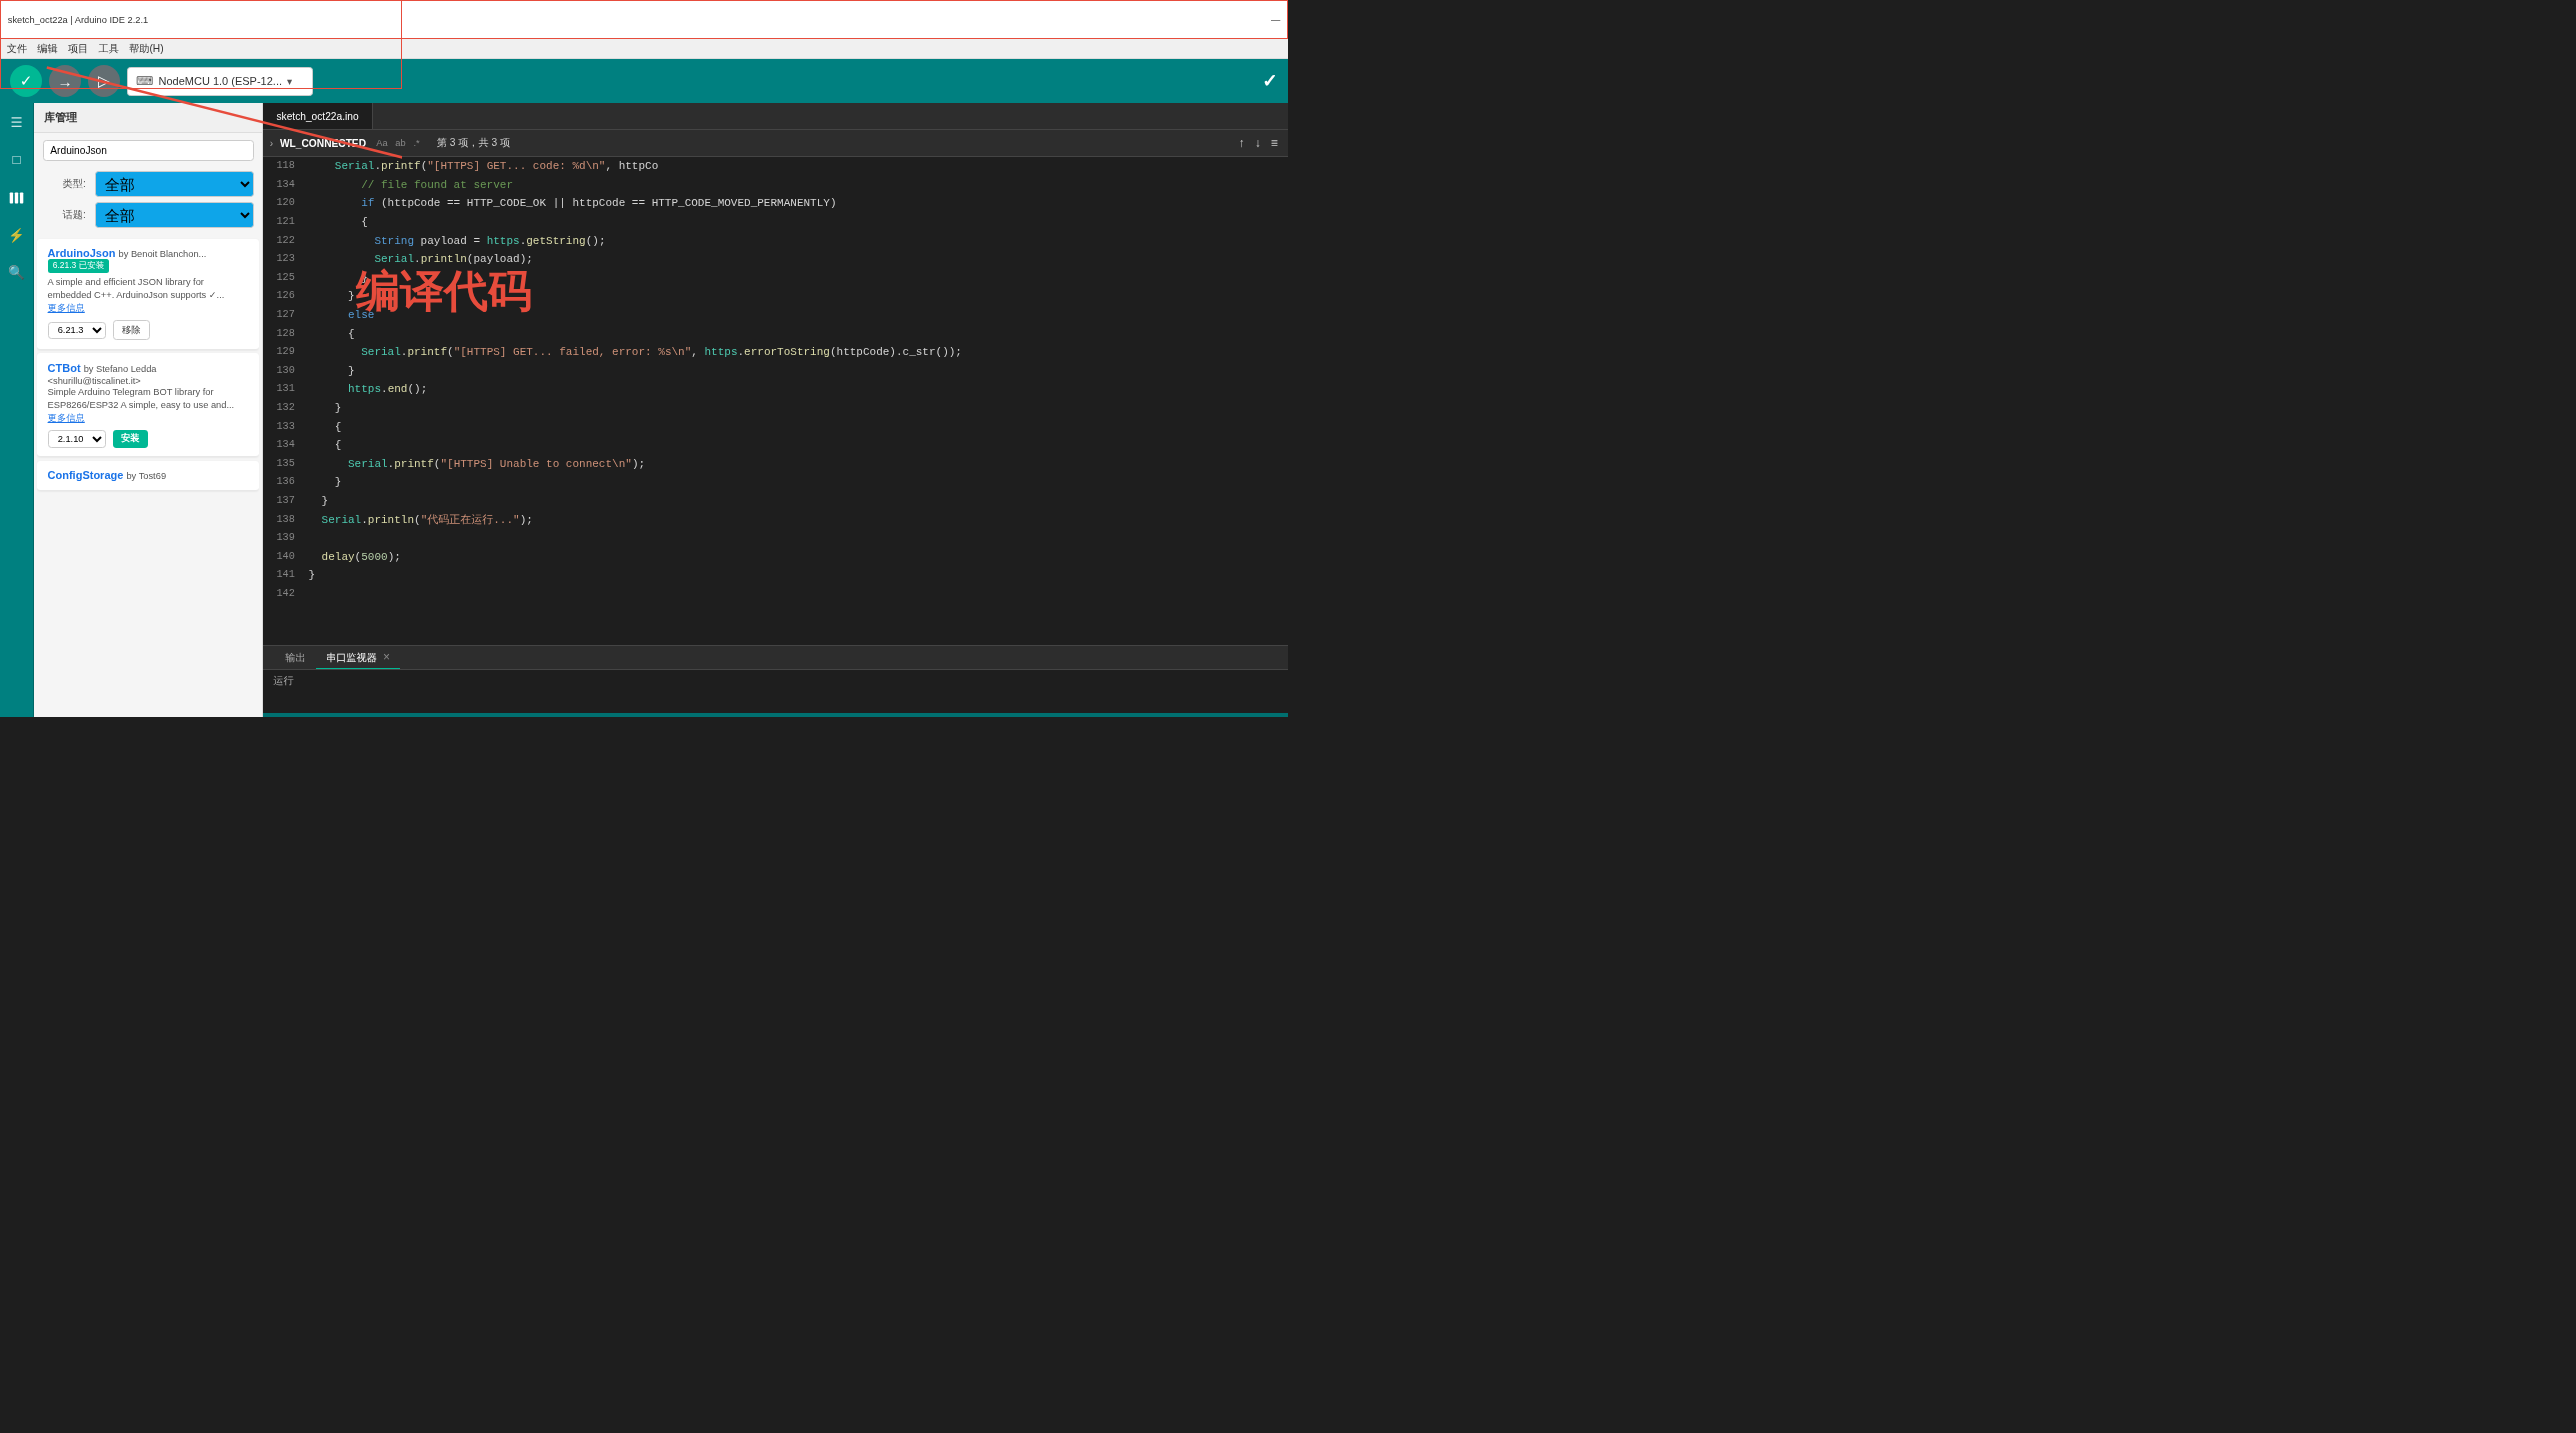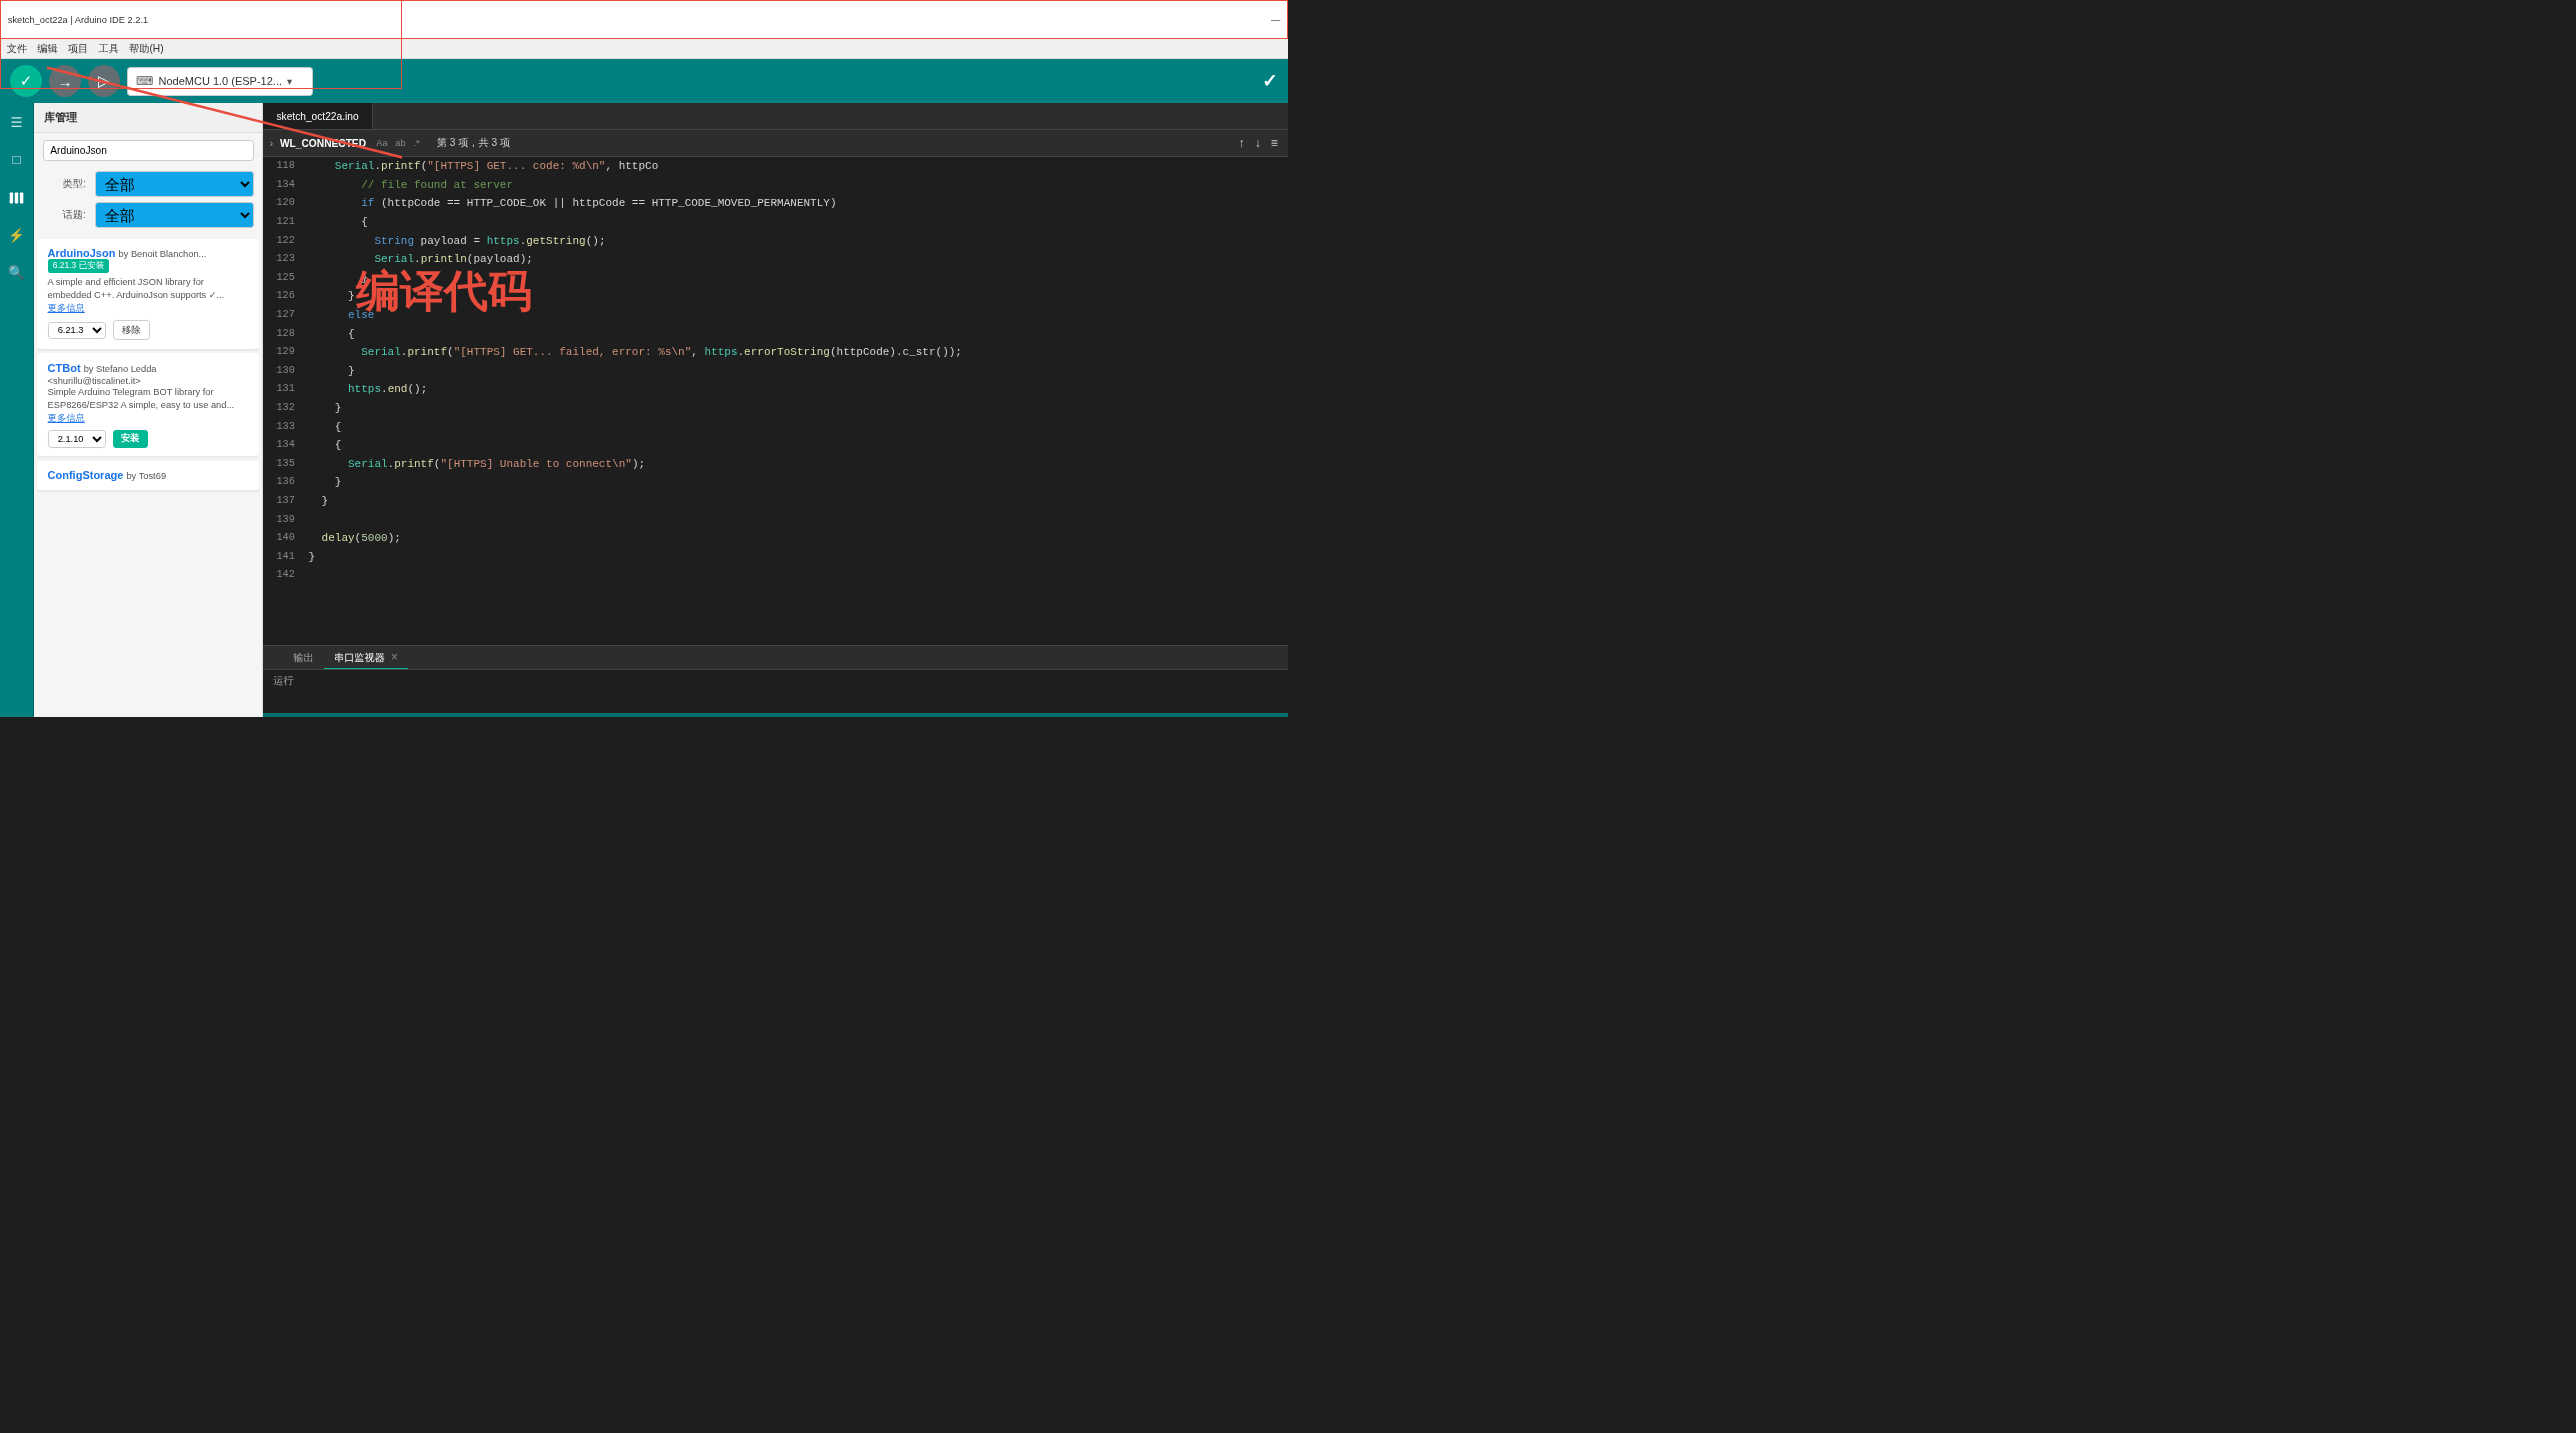--- a/index.html
+++ b/index.html
@@ -367,21 +367,21 @@
       background: #1e1e1e;
       border-top: 0.8px solid #444;
       display: flex;
       flex-direction: column;
     }
     .bottom-tabs {
       display: flex;
       align-items: center;
       background: #2d2d2d;
       height: 24px;
-      padding: 0 20px;
+      padding: 0 12px;
       border-bottom: 0.8px solid #444;
     }
     .bottom-tab {
       padding: 3.4px 10.2px;
       font-size: 10.2px;
       color: #aaa;
       cursor: pointer;
     }
     .bottom-tab.active {
       color: white;
@@ -657,20 +657,24 @@
         </div>
         <div class="code-line">
           <span class="line-num">136</span>
           <span class="line-content"><span>    }</span></span>
         </div>
         <div class="code-line">
           <span class="line-num">137</span>
           <span class="line-content"><span>  }</span></span>
         </div>
         <div class="code-line">
+          <span class="line-num">138</span>
+          <span class="line-content"><span>  </span><span class="c-teal">Serial</span><span>.</span><span class="c-yellow">println</span><span>(</span><span class="c-orange">"代码正在运行..."</span><span>);</span></span>
+        </div>
+        <div class="code-line">
           <span class="line-num">139</span>
           <span class="line-content"> </span>
         </div>
         <div class="code-line">
           <span class="line-num">140</span>
           <span class="line-content"><span>  </span><span class="c-yellow">delay</span><span>(</span><span class="c-lit">5000</span><span>);</span></span>
         </div>
         <div class="code-line">
           <span class="line-num">141</span>
           <span class="line-content"><span>}</span></span>

